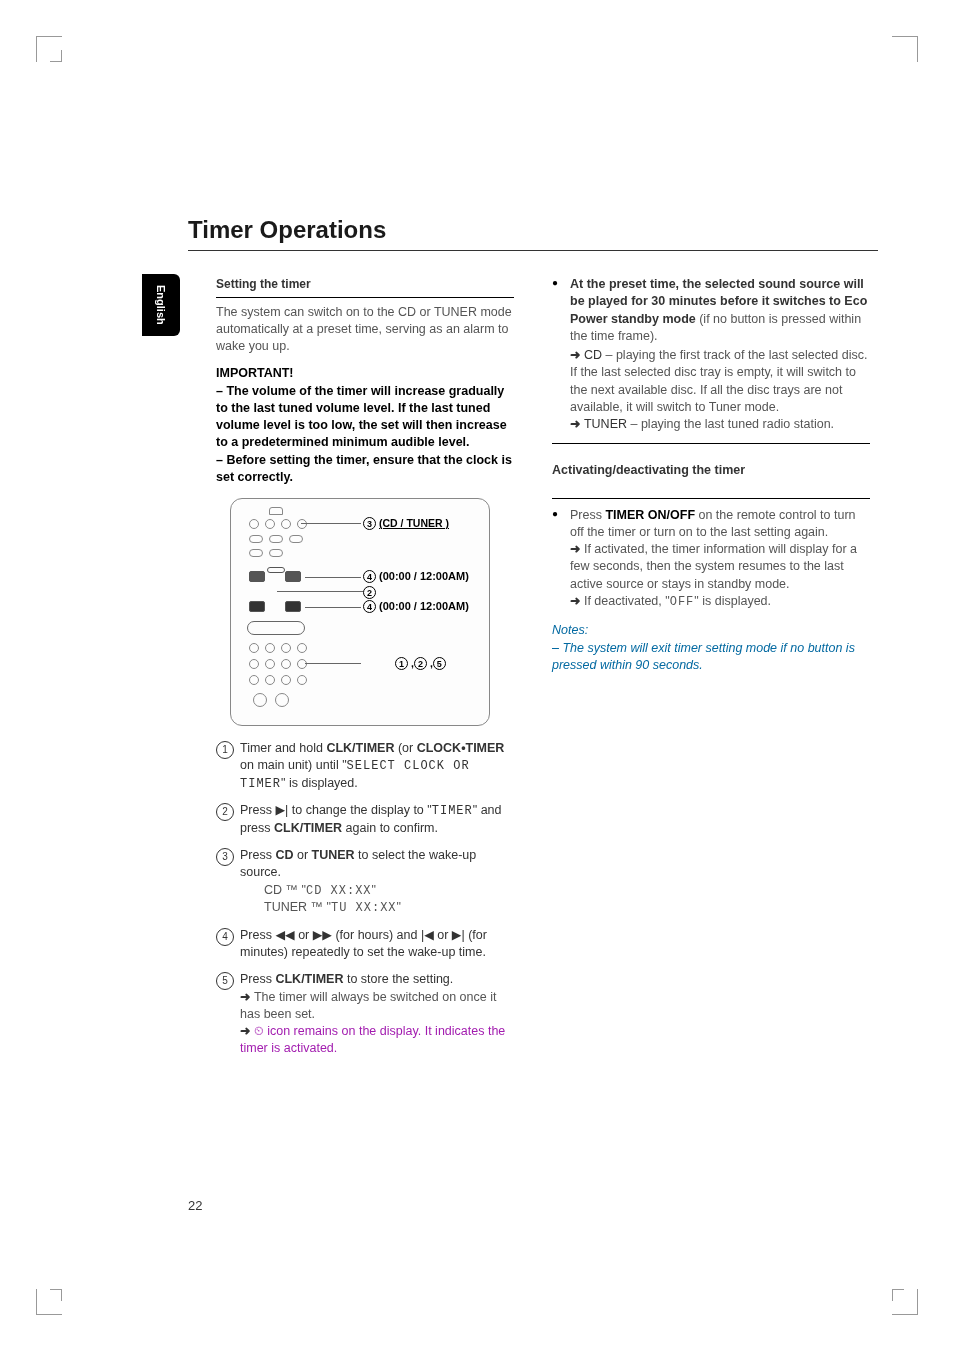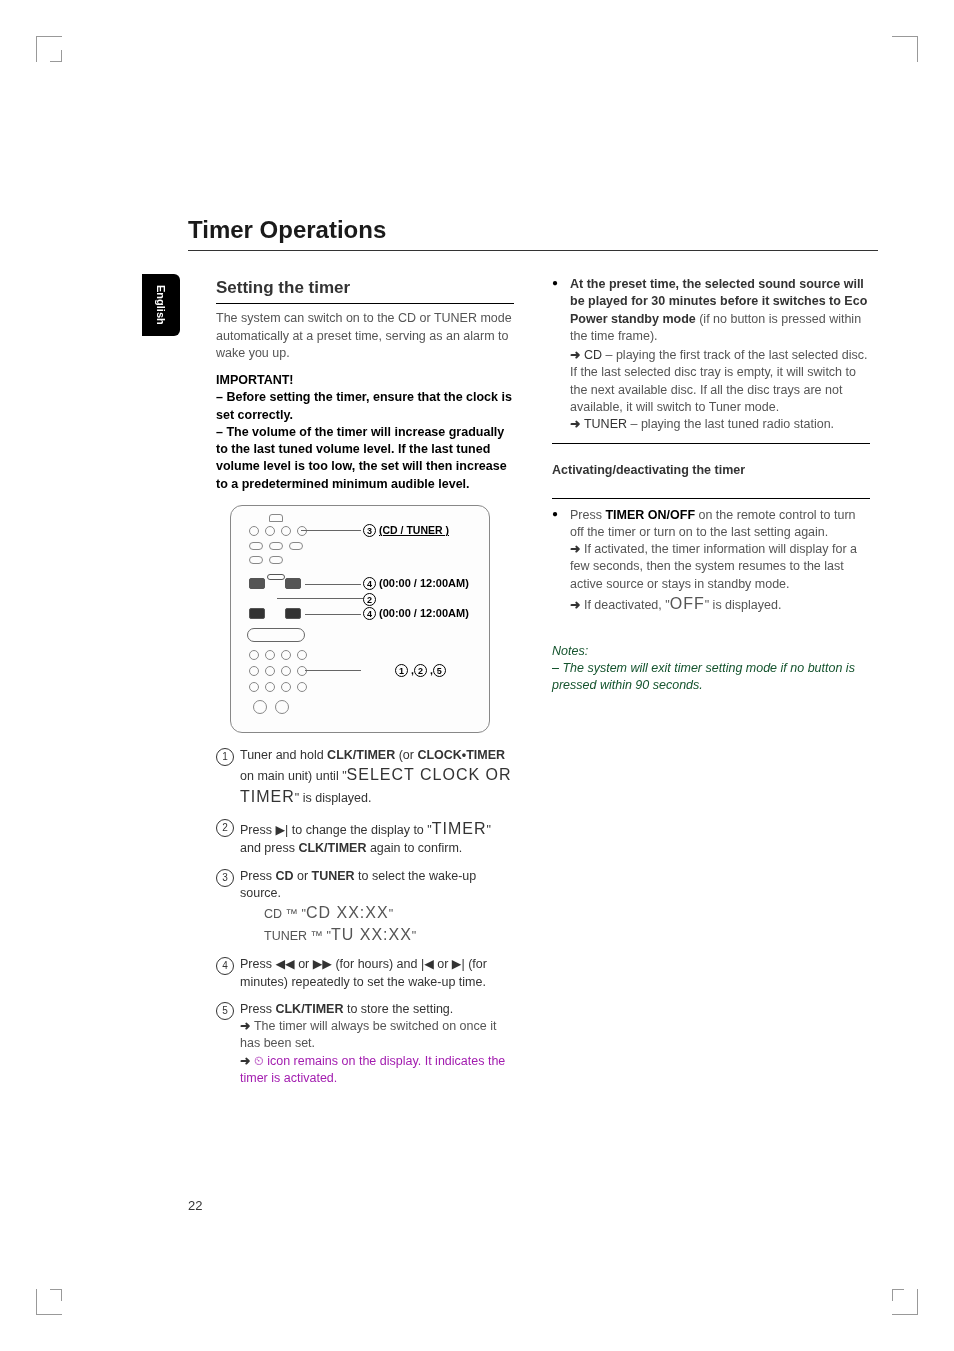--- a/index.html
+++ b/index.html
@@ -33,21 +33,21 @@
       width: 38px; height: 62px;
       background: #000; color: #fff;
       writing-mode: vertical-rl;
       text-align: center;
       font-size: 11px; font-weight: bold;
       display: flex; align-items: center; justify-content: center;
       border-radius: 0 6px 6px 0;
     }
     .col-left { position: absolute; top: 276px; left: 216px; width: 298px; font-size: 12.5px; line-height: 1.38; }
     .col-right { position: absolute; top: 276px; left: 552px; width: 318px; font-size: 12.5px; line-height: 1.38; }
-    .section-heading { font-size: 17px; font-weight: bold; border-bottom: 1px solid #000; padding-bottom: 4px; margin-bottom: 6px; }
+    .section-heading { font-size: 12px; font-weight: bold; border-bottom: 1px solid #000; padding-bottom: 4px; margin-bottom: 6px; }
     .body-text { color: #555; margin-bottom: 10px; }
     .important-block { font-weight: bold; color: #000; margin-bottom: 12px; }
     .important-block .imp { margin-bottom: 0; }
     .diagram {
       width: 260px; height: 228px;
       border: 1px solid #888;
       border-radius: 12px;
       margin: 6px 0 14px 14px;
       position: relative;
       background: #fdfdfd;
@@ -62,21 +62,21 @@
     .diagram .knob{ position:absolute;width:16px;height:11px;border:1px solid #555;background:#555;border-radius:2px;}
     .diagram .line{position:absolute;background:#666;height:1px;}
     .steps { list-style: none; counter-reset: step; }
     .steps li { position: relative; padding-left: 24px; margin-bottom: 10px; }
     .steps li::before { position:absolute; left:0; top:1px; width:16px;height:16px;border:1px solid #333;border-radius:50%;text-align:center;line-height:15px;font-size:10px;color:#333;}
     .s1::before{content:"1";} .s2::before{content:"2";} .s3::before{content:"3";} .s4::before{content:"4";} .s5::before{content:"5";}
     .arrow::before { content:"➜ "; font-weight:bold; color:#333;}
     .bullet-line { position: relative; padding-left: 18px; margin-bottom:6px; }
     .bullet-line::before { content:"●"; position:absolute; left:0; top:0; font-size:10px; color:#000;}
     .sub-heading { font-weight:bold; border-top:1px solid #000; border-bottom:1px solid #000; padding:18px 0; margin:10px 0 8px; }
-    .seg { font-family: Liberation Sans, sans-serif; letter-spacing:1px; font-size:16px;}
+    .seg { font-family: Liberation Mono, monospace; letter-spacing:1px; font-size:12px;}
     .sym { font-family: Arial; display:inline-block; }
     .page-num { position:absolute; bottom:138px; left:188px; font-size:13px; color:#333;}
   </style>
 </head>
 <body>
 
 <div class="crop-top-left"></div>
 <div class="crop-top-right"></div>
 <div class="crop-bottom-left"></div>
 <div class="crop-bottom-right"></div>
@@ -86,22 +86,22 @@
 
 <h1 class="page-title">Timer Operations</h1>
 <div class="side-tab">English</div>
 
 <div class="col-left">
   <div class="section-heading">Setting the timer</div>
   <p class="body-text">The system can switch on to the CD or TUNER mode automatically at a preset time, serving as an alarm to wake you up.</p>
 
   <div class="important-block">
     <p class="imp">IMPORTANT!</p>
+    <p class="imp">– The volume of the timer will increase gradually to the last tuned volume level. If the last tuned volume level is too low, the set will then increase to a predetermined minimum audible level.</p>
     <p class="imp">– Before setting the timer, ensure that the clock is set correctly.</p>
-    <p class="imp">– The volume of the timer will increase gradually to the last tuned volume level. If the last tuned volume level is too low, the set will then increase to a predetermined minimum audible level.</p>
   </div>
 
   <div class="diagram">
     <div style="position:absolute;top:8px;left:38px;width:14px;height:8px;border:1px solid #888;border-radius:3px 3px 0 0;"></div>
     <div class="top-circles">
         <span></span>
         <span></span>
         <span></span>
         <span></span>
       </div>
@@ -150,21 +150,21 @@
         <span></span>
         <span></span>
         <span></span>
       </div>
     <div style="position:absolute;top:194px;left:22px;width:14px;height:14px;border:1px solid #888;border-radius:50%;"></div>
     <div style="position:absolute;top:194px;left:44px;width:14px;height:14px;border:1px solid #888;border-radius:50%;"></div>
   </div>
 
   <ul class="steps">
     <li class="s1">
-      <span>Tuner and hold </span><b>CLK/TIMER</b><span> (or </span><b>CLOCK•TIMER</b><span> on main unit) until "</span><span class="seg">SELECT CLOCK OR TIMER</span><span>" is displayed.</span>
+      <span>Timer and hold </span><b>CLK/TIMER</b><span> (or </span><b>CLOCK•TIMER</b><span> on main unit) until "</span><span class="seg">SELECT CLOCK OR TIMER</span><span>" is displayed.</span>
     </li>
     <li class="s2">
       <span>Press </span><span class="sym">▶|</span><span> to change the display to "</span><span class="seg">TIMER</span><span>" and press </span><b>CLK/TIMER</b><span> again to confirm.</span>
     </li>
     <li class="s3">
       <span>Press </span><b>CD</b><span> or </span><b>TUNER</b><span> to select the wake-up source.</span>
       <div style="padding-left:24px;color:#555;">
         <span>CD ™ "</span><span class="seg">CD XX:XX</span><span>"</span><br>
         <span>TUNER ™ "</span><span class="seg">TU XX:XX</span><span>"</span>
       </div>
@@ -188,19 +188,19 @@
   </div>
 
   <div class="sub-heading">Activating/deactivating the timer</div>
 
   <div class="bullet-line" style="color:#555;">
     <span>Press </span><b style="color:#000;">TIMER ON/OFF</b><span> on the remote control to turn off the timer or turn on to the last setting again.</span>
     <div class="arrow"><span>If activated, the timer information will display for a few seconds, then the system resumes to the last active source or stays in standby mode.</span></div>
     <div class="arrow"><span>If deactivated, "</span><span class="seg">OFF</span><span>" is displayed.</span></div>
   </div>
 
-  <p style="margin-top:28px;font-style:italic;color:#14532d;">
+  <p style="margin-top:12px;font-style:italic;color:#0369a1;">
     <span>Notes:</span><br>
     <span>– The system will exit timer setting mode if no button is pressed within 90 seconds.</span>
   </p>
 </div>
 
 <div class="page-num">22</div>
 
 </body></html>

